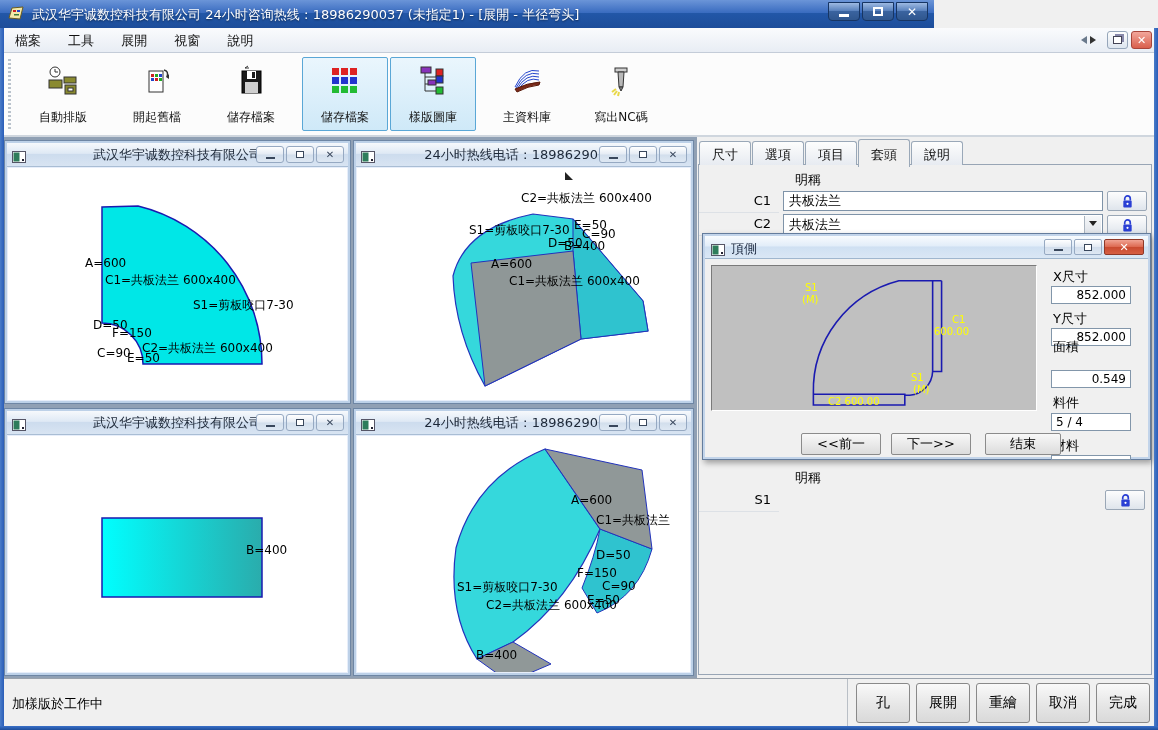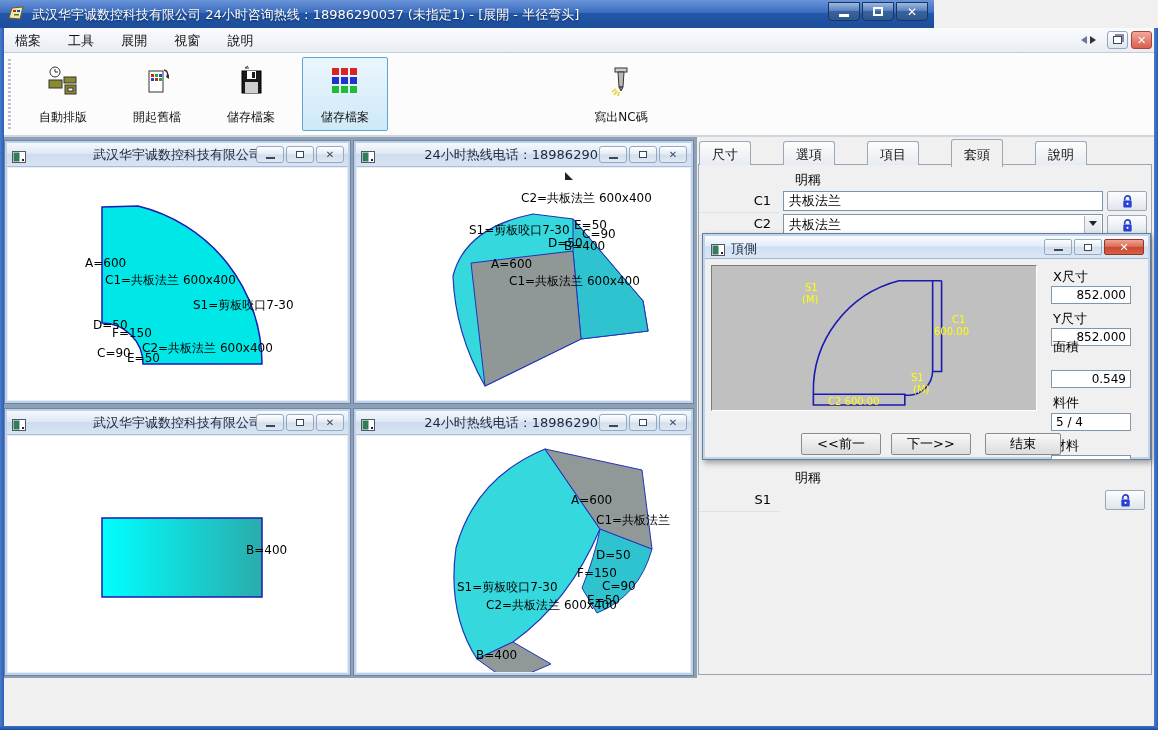--- a/index.html
+++ b/index.html
@@ -71,21 +71,21 @@
   .g-min { width:9px; height:2px; background:#39475c; margin-top:6px; }
   .g-rst { width:8px; height:7px; border:1px solid #39475c; background:#fff; }
   .g-cls { color:#39475c; font-size:10px; font-weight:bold; line-height:1; }
   .cw-content { position:absolute; top:27px; left:3px; right:3px; bottom:3px; background:#ffffff; overflow:hidden; }
   .cw-content svg { position:absolute; left:0; top:0; }
 
   .cad-label { position:absolute; font-size:12px; color:#000; white-space:nowrap; line-height:1.1; }
 
   
   .right-panel { position:absolute; left:693px; top:0; width:457px; height:541px; background:#f0f0f0; }
-  .tabs { position:absolute; left:2px; top:2px; height:26px; display:flex; z-index:5;gap:31px; }
+  .tabs { position:absolute; left:2px; top:2px; height:26px; display:flex; z-index:5; }
   .tab { padding:4px 12px 3px; margin-right:1px; font-size:13px; color:#111;
     border:1px solid #9aa8b8; border-bottom:none; border-radius:3px 3px 0 0;
     background:linear-gradient(180deg,#fdfdfd,#e7ebf1); height:24px; margin-top:2px; }
   .tab.active { background:#f0f0f0; height:28px; margin-top:0; padding-top:6px; position:relative; z-index:6; }
   .panel-body { position:absolute; left:1px; right:2px; top:27px; bottom:3px; background:#f0f0f0;
     border:1px solid #98a5b5; }
   .p-header { position:absolute; font-size:13px; color:#000; }
   .p-key { position:absolute; left:0; width:80px; text-align:right; padding-right:8px; font-size:13px;
     line-height:22px; color:#000; border-bottom:1px solid #dde1e6; background:#f0f0f0; }
   .p-field { position:absolute; background:#fff; border:1px solid #7f93a8; font-size:13px;
@@ -233,21 +233,45 @@
         <rect x="4" y="12" width="7" height="7" fill="#2233cc"></rect>
           <rect x="13" y="12" width="7" height="7" fill="#2233cc"></rect>
           <rect x="22" y="12" width="7" height="7" fill="#2233cc"></rect>
         <rect x="4" y="21" width="7" height="7" fill="#22bb33"></rect>
           <rect x="13" y="21" width="7" height="7" fill="#22bb33"></rect>
           <rect x="22" y="21" width="7" height="7" fill="#22bb33"></rect>
       </svg>
       <span class="tb-label">儲存檔案</span>
     </div>
 
-
+    <div class="tb-btn active" style="left:386px">
+      <svg width="34" height="32" viewBox="0 0 34 32">
+        <line x1="9" y1="8" x2="9" y2="26" stroke="#333"></line>
+          <line x1="9" y1="12" x2="20" y2="12" stroke="#333"></line>
+          <line x1="9" y1="19" x2="20" y2="19" stroke="#333"></line>
+          <line x1="9" y1="26" x2="20" y2="26" stroke="#333"></line>
+        <rect x="5" y="2" width="10" height="6" fill="#8833bb" stroke="#333"></rect>
+        <rect x="20" y="4" width="7" height="7" fill="#dd2222" stroke="#333"></rect>
+        <rect x="12" y="15" width="8" height="5" fill="#8833bb" stroke="#333"></rect>
+        <rect x="20" y="11" width="7" height="7" fill="#2233cc" stroke="#333"></rect>
+        <rect x="20" y="22" width="7" height="7" fill="#22bb33" stroke="#333"></rect>
+      </svg>
+      <span class="tb-label">樣版圖庫</span>
+    </div>
+
+    <div class="tb-btn" style="left:480px">
+      <svg width="34" height="32" viewBox="0 0 34 32">
+        <path d="M5 22 Q 14 2 29 6" fill="none" stroke="#2244cc"></path>
+        <path d="M6 23 Q 15 5 29 9" fill="none" stroke="#2244cc"></path>
+        <path d="M7 24 Q 16 8 29 12" fill="none" stroke="#2244cc"></path>
+        <path d="M8 25 Q 17 11 29 15" fill="none" stroke="#2244cc"></path>
+        <path d="M5 24 Q 17 18 30 17 L 29 20 Q 18 21 7 27 Z" fill="#7a2a1a" stroke="#5a1a0a"></path>
+      </svg>
+      <span class="tb-label">主資料庫</span>
+    </div>
 
     <div class="tb-btn" style="left:574px">
       <svg width="34" height="32" viewBox="0 0 34 32">
         <rect x="11" y="3" width="12" height="4" fill="#cfcfcf" stroke="#333"></rect>
         <polygon points="14,7 20,7 19,22 15,22" fill="#b8b8b8" stroke="#333"></polygon>
         <polygon points="15,22 19,22 17,26" fill="#888" stroke="#333"></polygon>
         <path d="M12 24 l -4 3 M13 26 l -3 4 M15 27 l -1 4" stroke="#e8d84a" stroke-width="2" fill="none"></path>
       </svg>
       <span class="tb-label">寫出NC碼</span>
     </div>
@@ -487,14 +511,24 @@
       <div class="dlg-field left-align" style="top:179px">5 / 4</div>
       <span class="dlg-field-label" style="left:350px;top:203px">材料</span>
       <div class="dlg-field" style="top:221px;height:5px"></div>
 
       <div class="dlg-nav-btn" style="left:50px;top:199px;width:80px">&lt;&lt;前一</div>
       <div class="dlg-nav-btn" style="left:140px;top:199px;width:80px">下一&gt;&gt;</div>
       <div class="dlg-nav-btn" style="left:234px;top:199px;width:76px">结束</div>
     </div>
   </div>
 
+  <div class="statusbar">
+    <span class="status-text">加樣版於工作中</span>
+    <div class="footer-btns">
+      <div class="fbtn">孔</div>
+      <div class="fbtn">展開</div>
+      <div class="fbtn">重繪</div>
+      <div class="fbtn">取消</div>
+      <div class="fbtn">完成</div>
+    </div>
+  </div>
 
 </div>
 
 </body></html>

